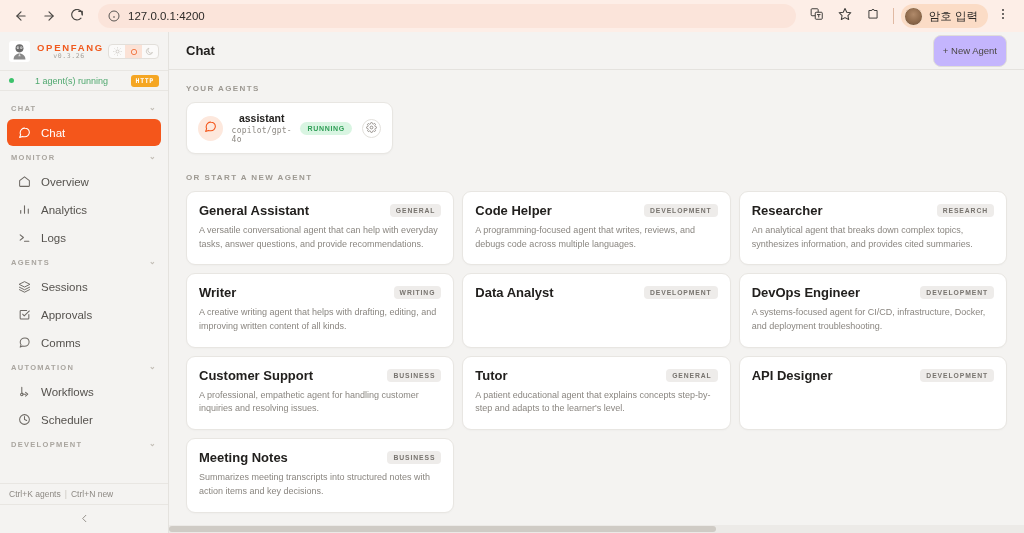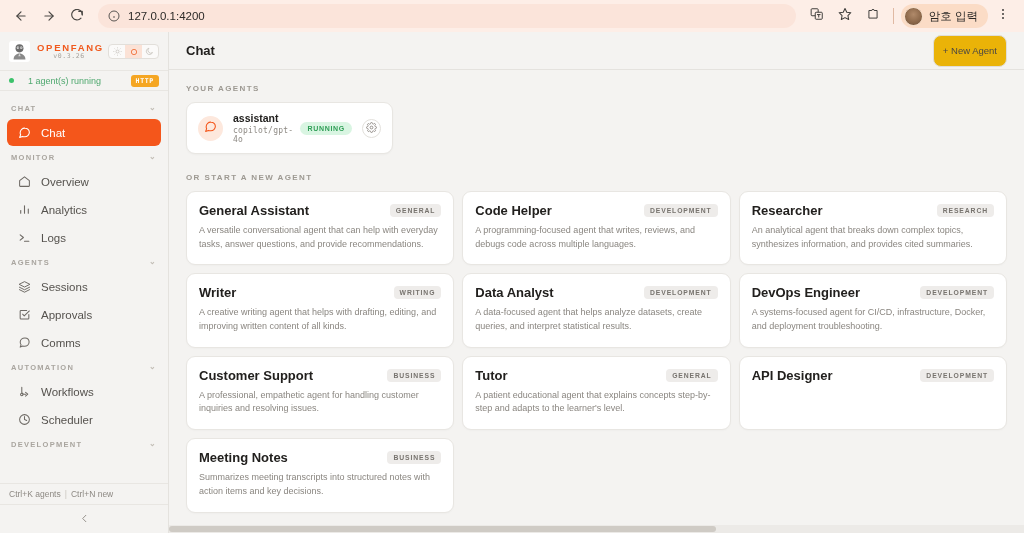--- a/index.html
+++ b/index.html
@@ -132,21 +132,21 @@
     color: #c4c0ba;
   }
   .theme-btn.active { background: #fbe2d6; color: #f0703a; }
 
   .sb-status {
     height: 21px;
     border-top: 1px solid #e8e6e2;
     border-bottom: 1px solid #e8e6e2;
     display: flex; align-items: center;
     padding: 0 9px;
-    gap: 14px;
+    gap: 21px;
   }
   .dot {
     width: 5px; height: 5px; border-radius: 50%;
     background: #3cc26b; flex: 0 0 auto;
   }
   .status-text { font-size: 9px; color: #4fa86f; white-space: nowrap; }
   .http-badge {
     margin-left: auto;
     background: #f5a623;
     color: #ffffff;
@@ -218,21 +218,21 @@
   .main-header {
     height: 38px;
     flex: 0 0 38px;
     border-bottom: 1px solid #e4e2de;
     display: flex; align-items: center;
     padding: 0 17px;
   }
   .page-title { font-size: 13px; font-weight: 700; color: #22201e; }
   .new-agent-btn {
     margin-left: auto;
-    background: #eab308;
+    background: #c4b5fd;
     border: 1px solid #e0ded9;
     border-radius: 8px;
     height: 32px;
     padding: 0 9px;
     font-size: 9.5px;
     color: #4a4744;
     display: flex; align-items: center;
   }
 
   .main-body { flex: 1 1 auto; overflow: hidden; padding: 14px 17px 0 17px; position: relative; }
@@ -256,21 +256,21 @@
     padding: 9px 11px;
     box-shadow: 0 1px 2px rgba(0,0,0,0.03);
   }
   .agent-avatar {
     width: 25px; height: 25px; border-radius: 50%;
     background: #fde8dd;
     display: flex; align-items: center; justify-content: center;
     color: #f4561b;
     flex: 0 0 auto;
   }
-  .agent-meta { display: flex; flex-direction: column; gap: 2px; min-width: 0; }
+  .agent-meta { display: flex; flex-direction: column; gap: 2px; min-width: 0; align-items: center; }
   .agent-name { font-size: 10.5px; font-weight: 700; color: #22201e; }
   .agent-model { font-family: "DejaVu Sans Mono", monospace; font-size: 8px; color: #8d8983; letter-spacing: 0.2px; }
   .running-badge {
     margin-left: auto;
     background: #d9f5e2;
     color: #2f9e56;
     font-size: 7px;
     font-weight: 700;
     letter-spacing: 0.7px;
     padding: 3px 7px;
@@ -658,21 +658,20 @@
             <div class="tpl-name">Writer</div>
             <div class="tpl-tag">WRITING</div>
           </div>
           <div class="tpl-desc">A creative writing agent that helps with drafting, editing, and improving written content of all kinds.</div>
         </div>
         <div class="tpl-card">
           <div class="tpl-top">
             <div class="tpl-name">Data Analyst</div>
             <div class="tpl-tag">DEVELOPMENT</div>
           </div>
-          <div class="tpl-desc">A data-focused agent that helps analyze datasets, create queries, and interpret statistical results.</div>
         </div>
         <div class="tpl-card">
           <div class="tpl-top">
             <div class="tpl-name">DevOps Engineer</div>
             <div class="tpl-tag">DEVELOPMENT</div>
           </div>
           <div class="tpl-desc">A systems-focused agent for CI/CD, infrastructure, Docker, and deployment troubleshooting.</div>
         </div>
         <div class="tpl-card">
           <div class="tpl-top">

